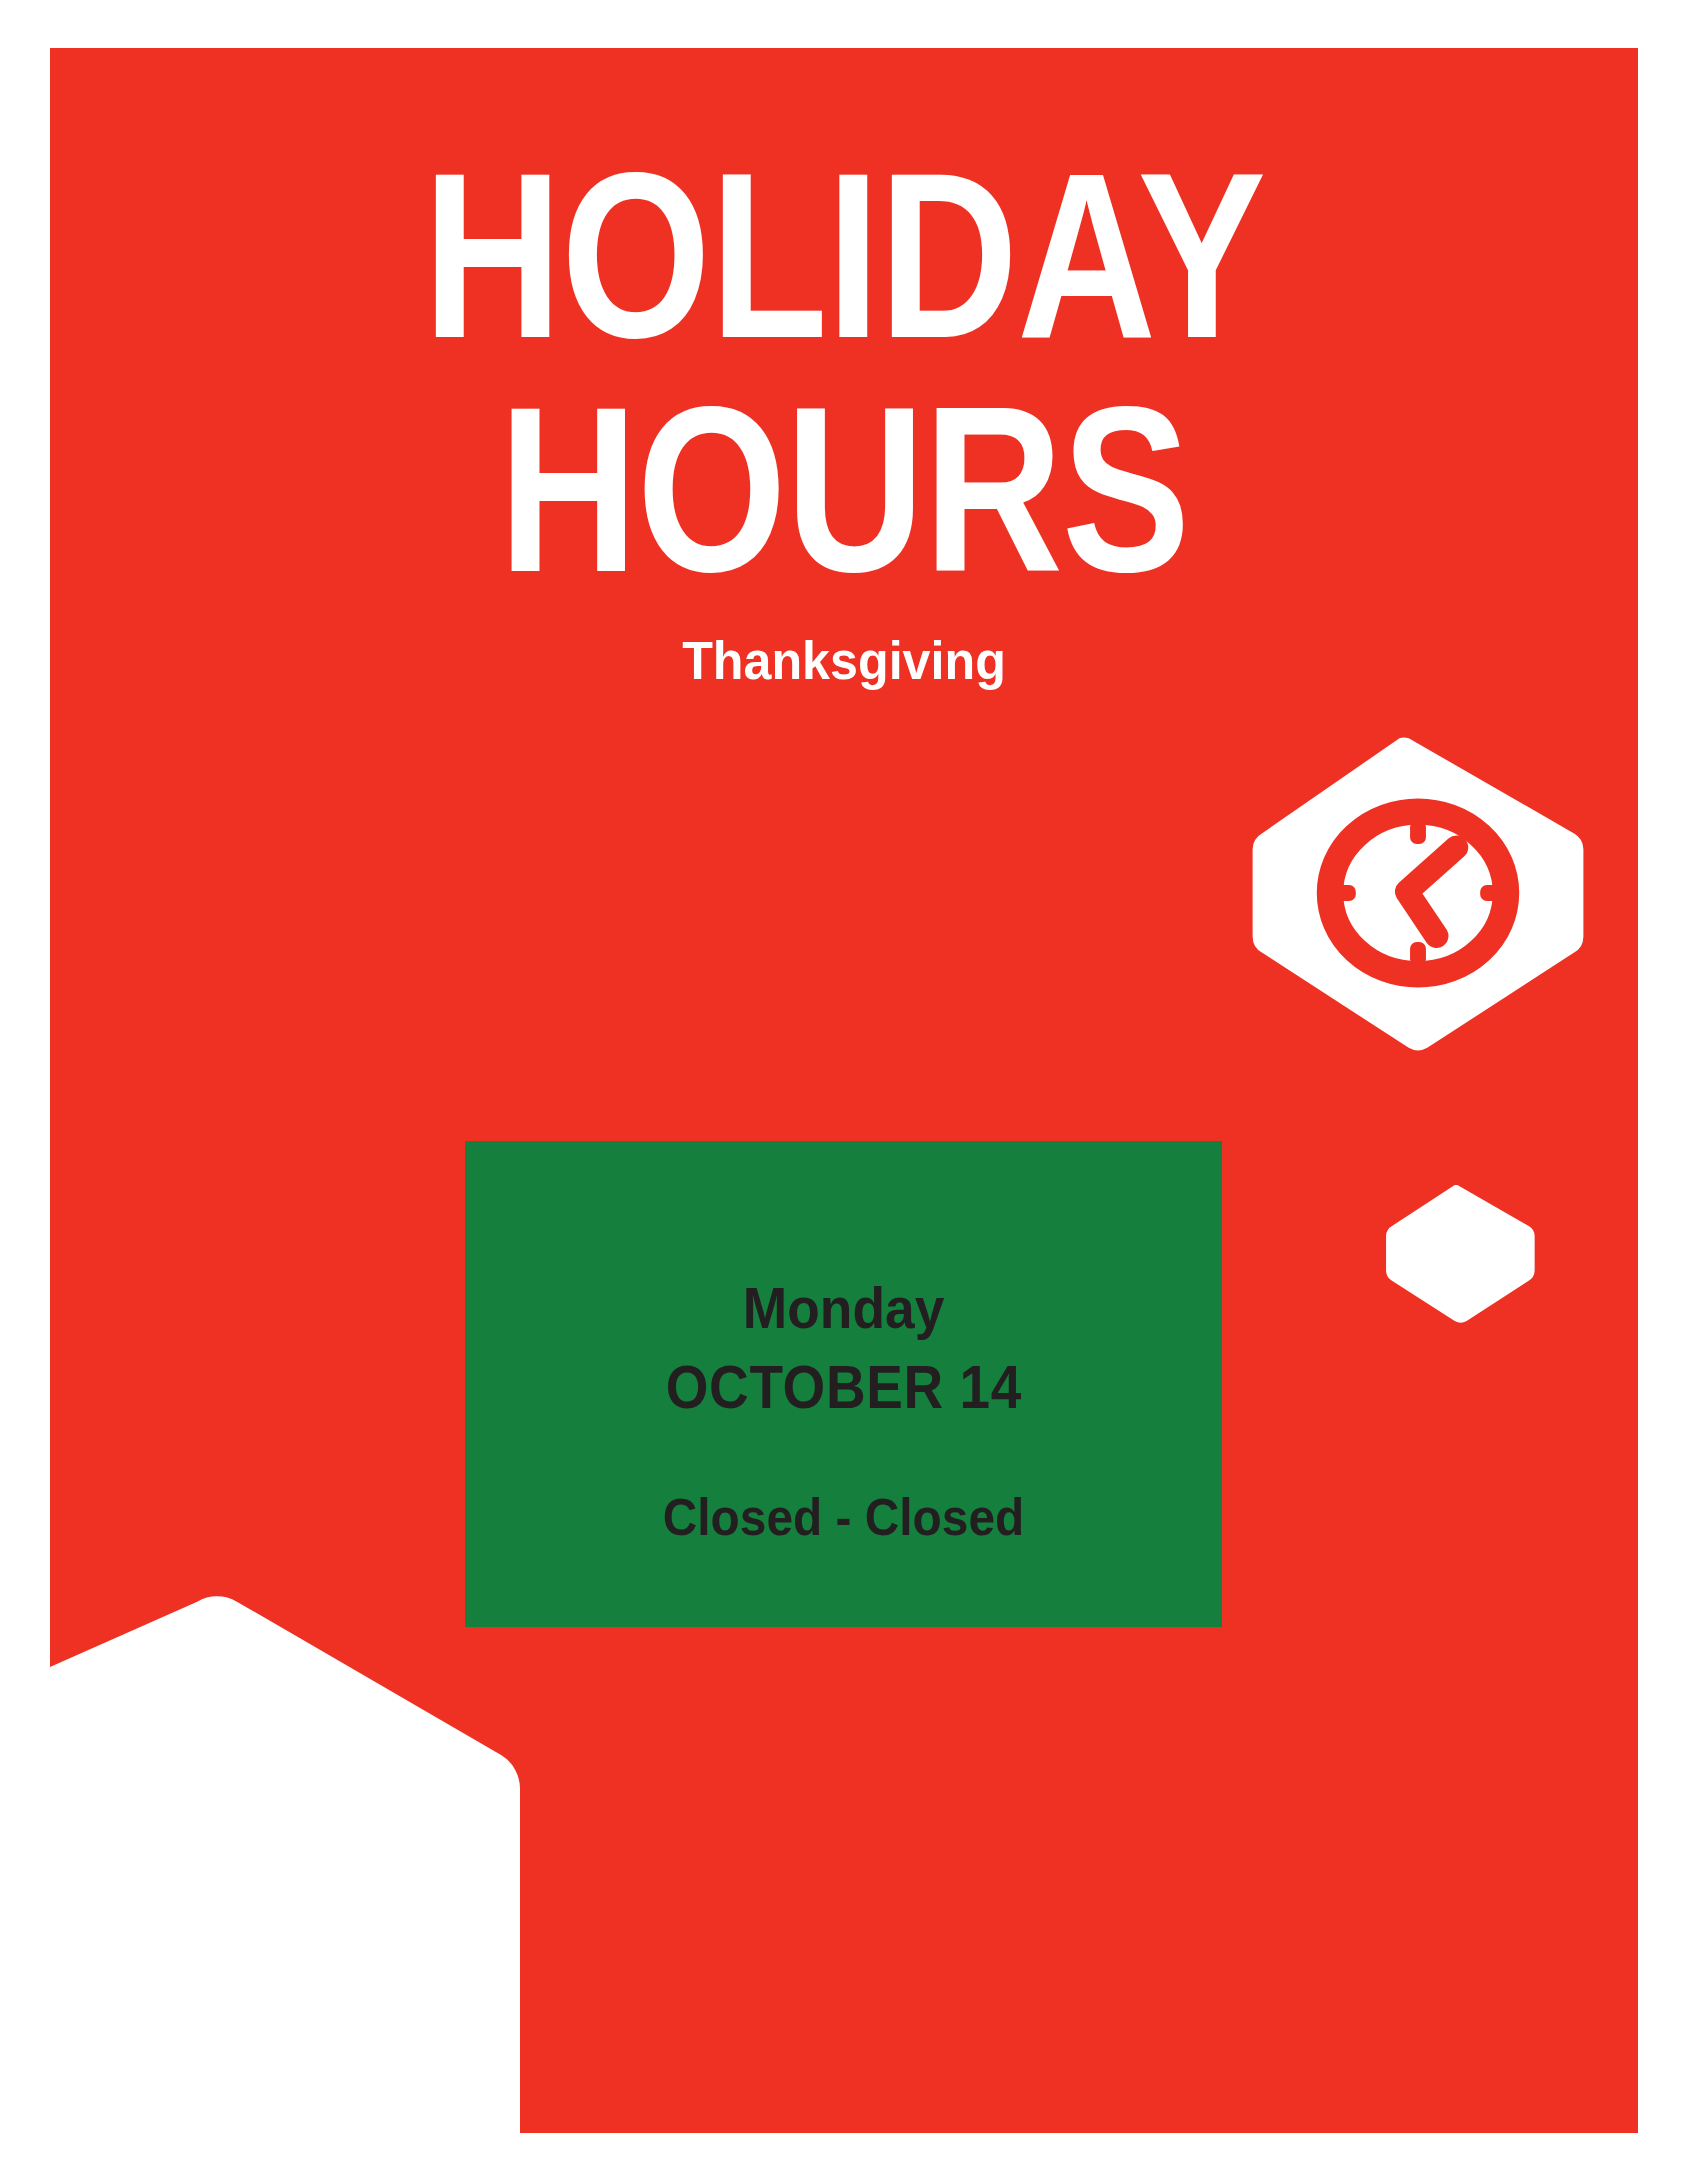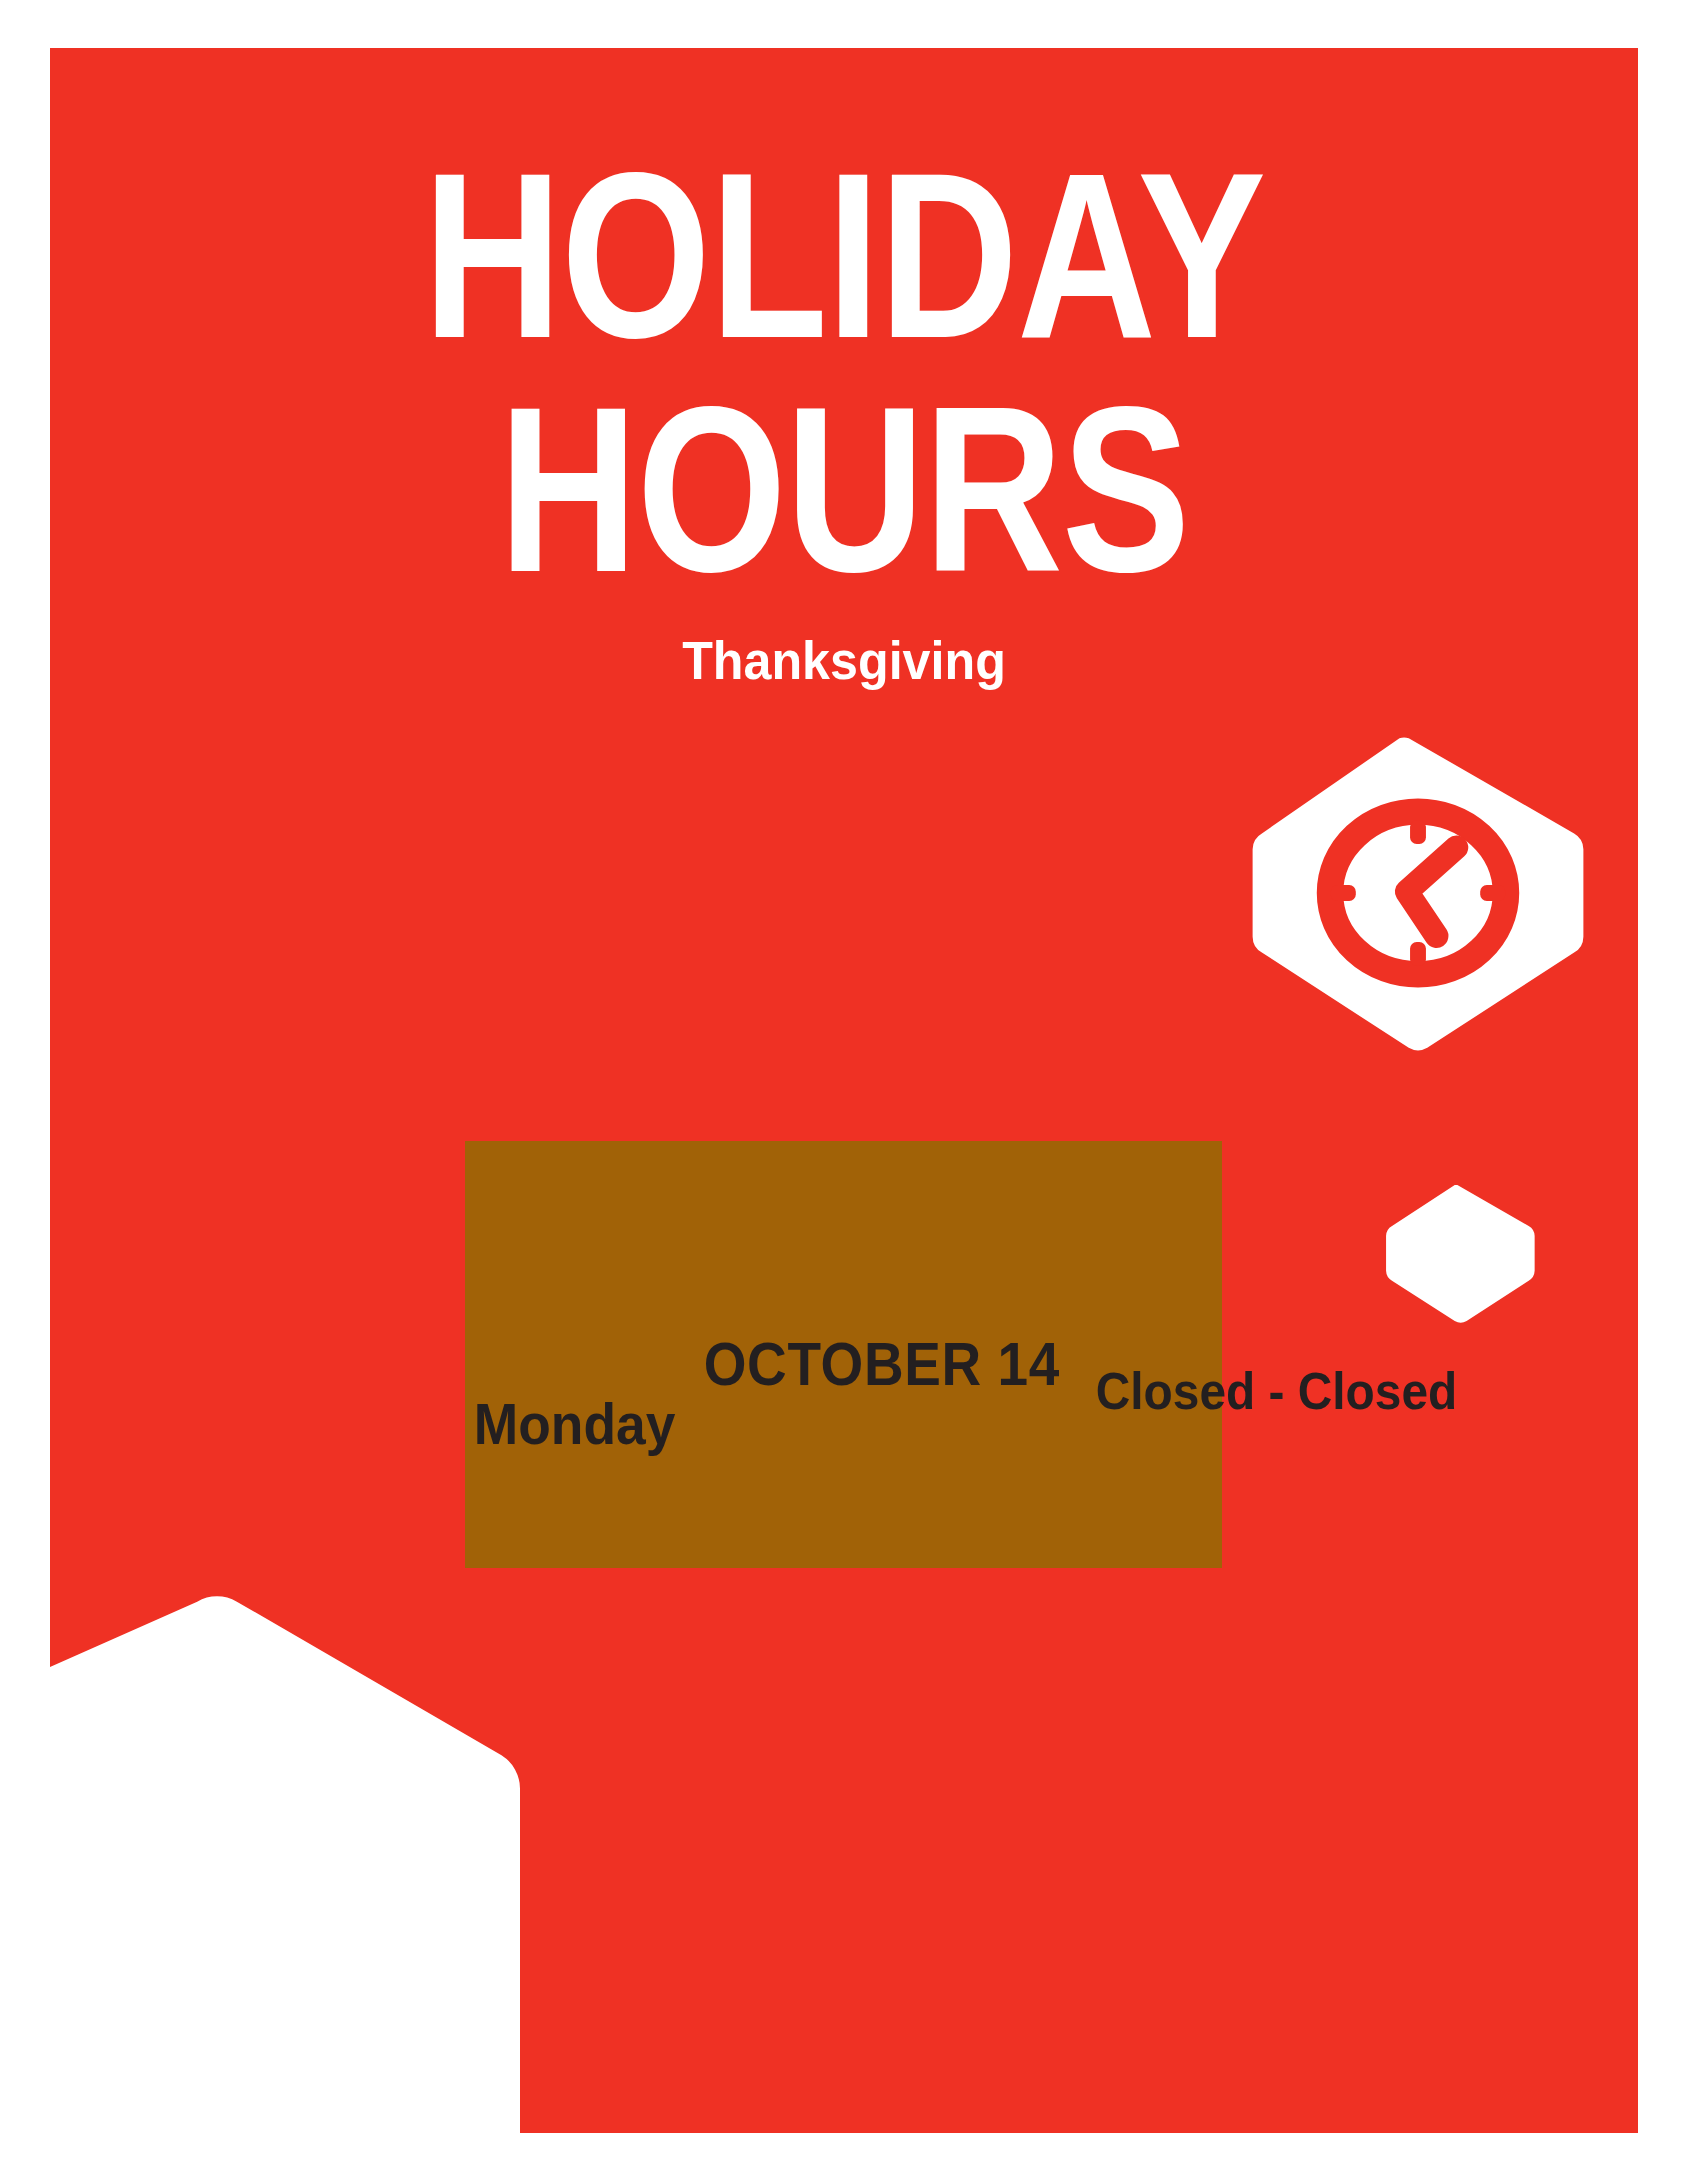--- a/index.html
+++ b/index.html
@@ -93,23 +93,24 @@
     height:794px;
   }
   .hex-bottom svg { display:block; width:100%; height:100%; }
 
   
   .info-card {
     position:absolute;
     left:415px;    
     top:1093px;    
     width:757px;
-    height:427px;
-    background:#a16207;
+    height:486px;
+    background:#15803d;
     display:flex;
+    flex-direction:column;
     align-items:center;
     justify-content:flex-start;
   }
   .card-day {
     margin-top:138px;
     color:#231F20;
     font-family:"Liberation Sans", sans-serif;
     font-weight:700;
     font-size:58px;
     line-height:1.0;

